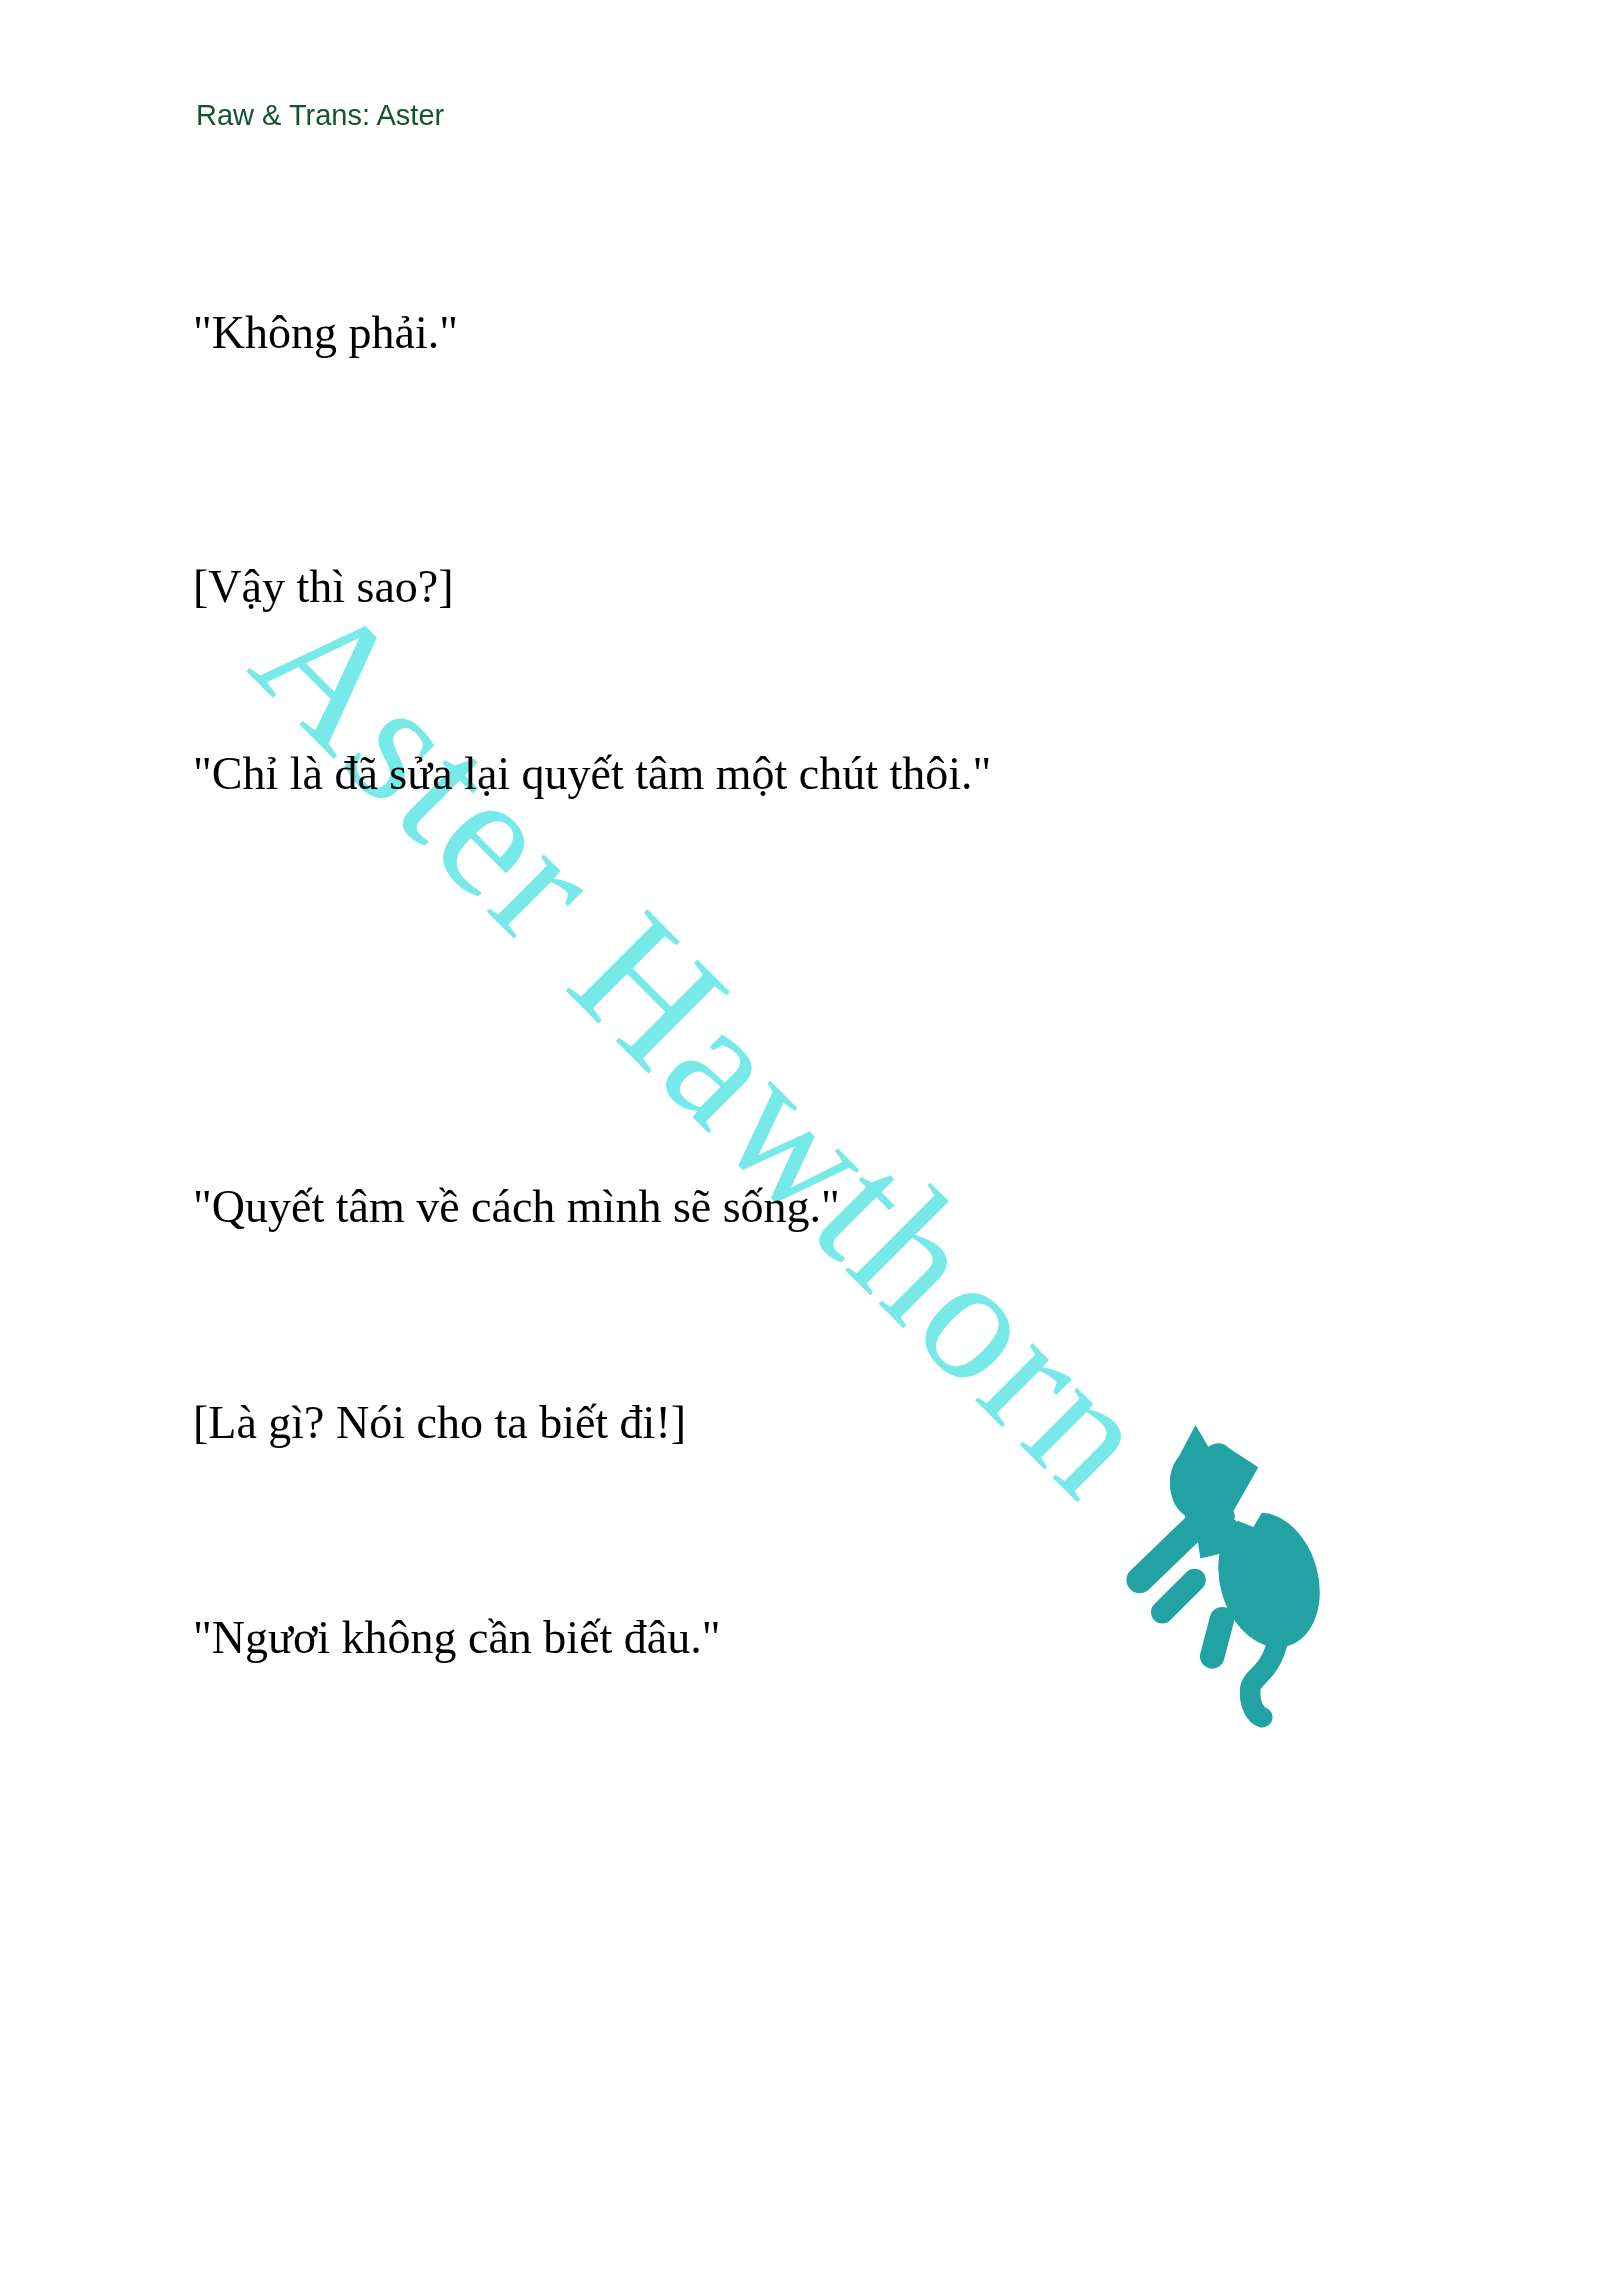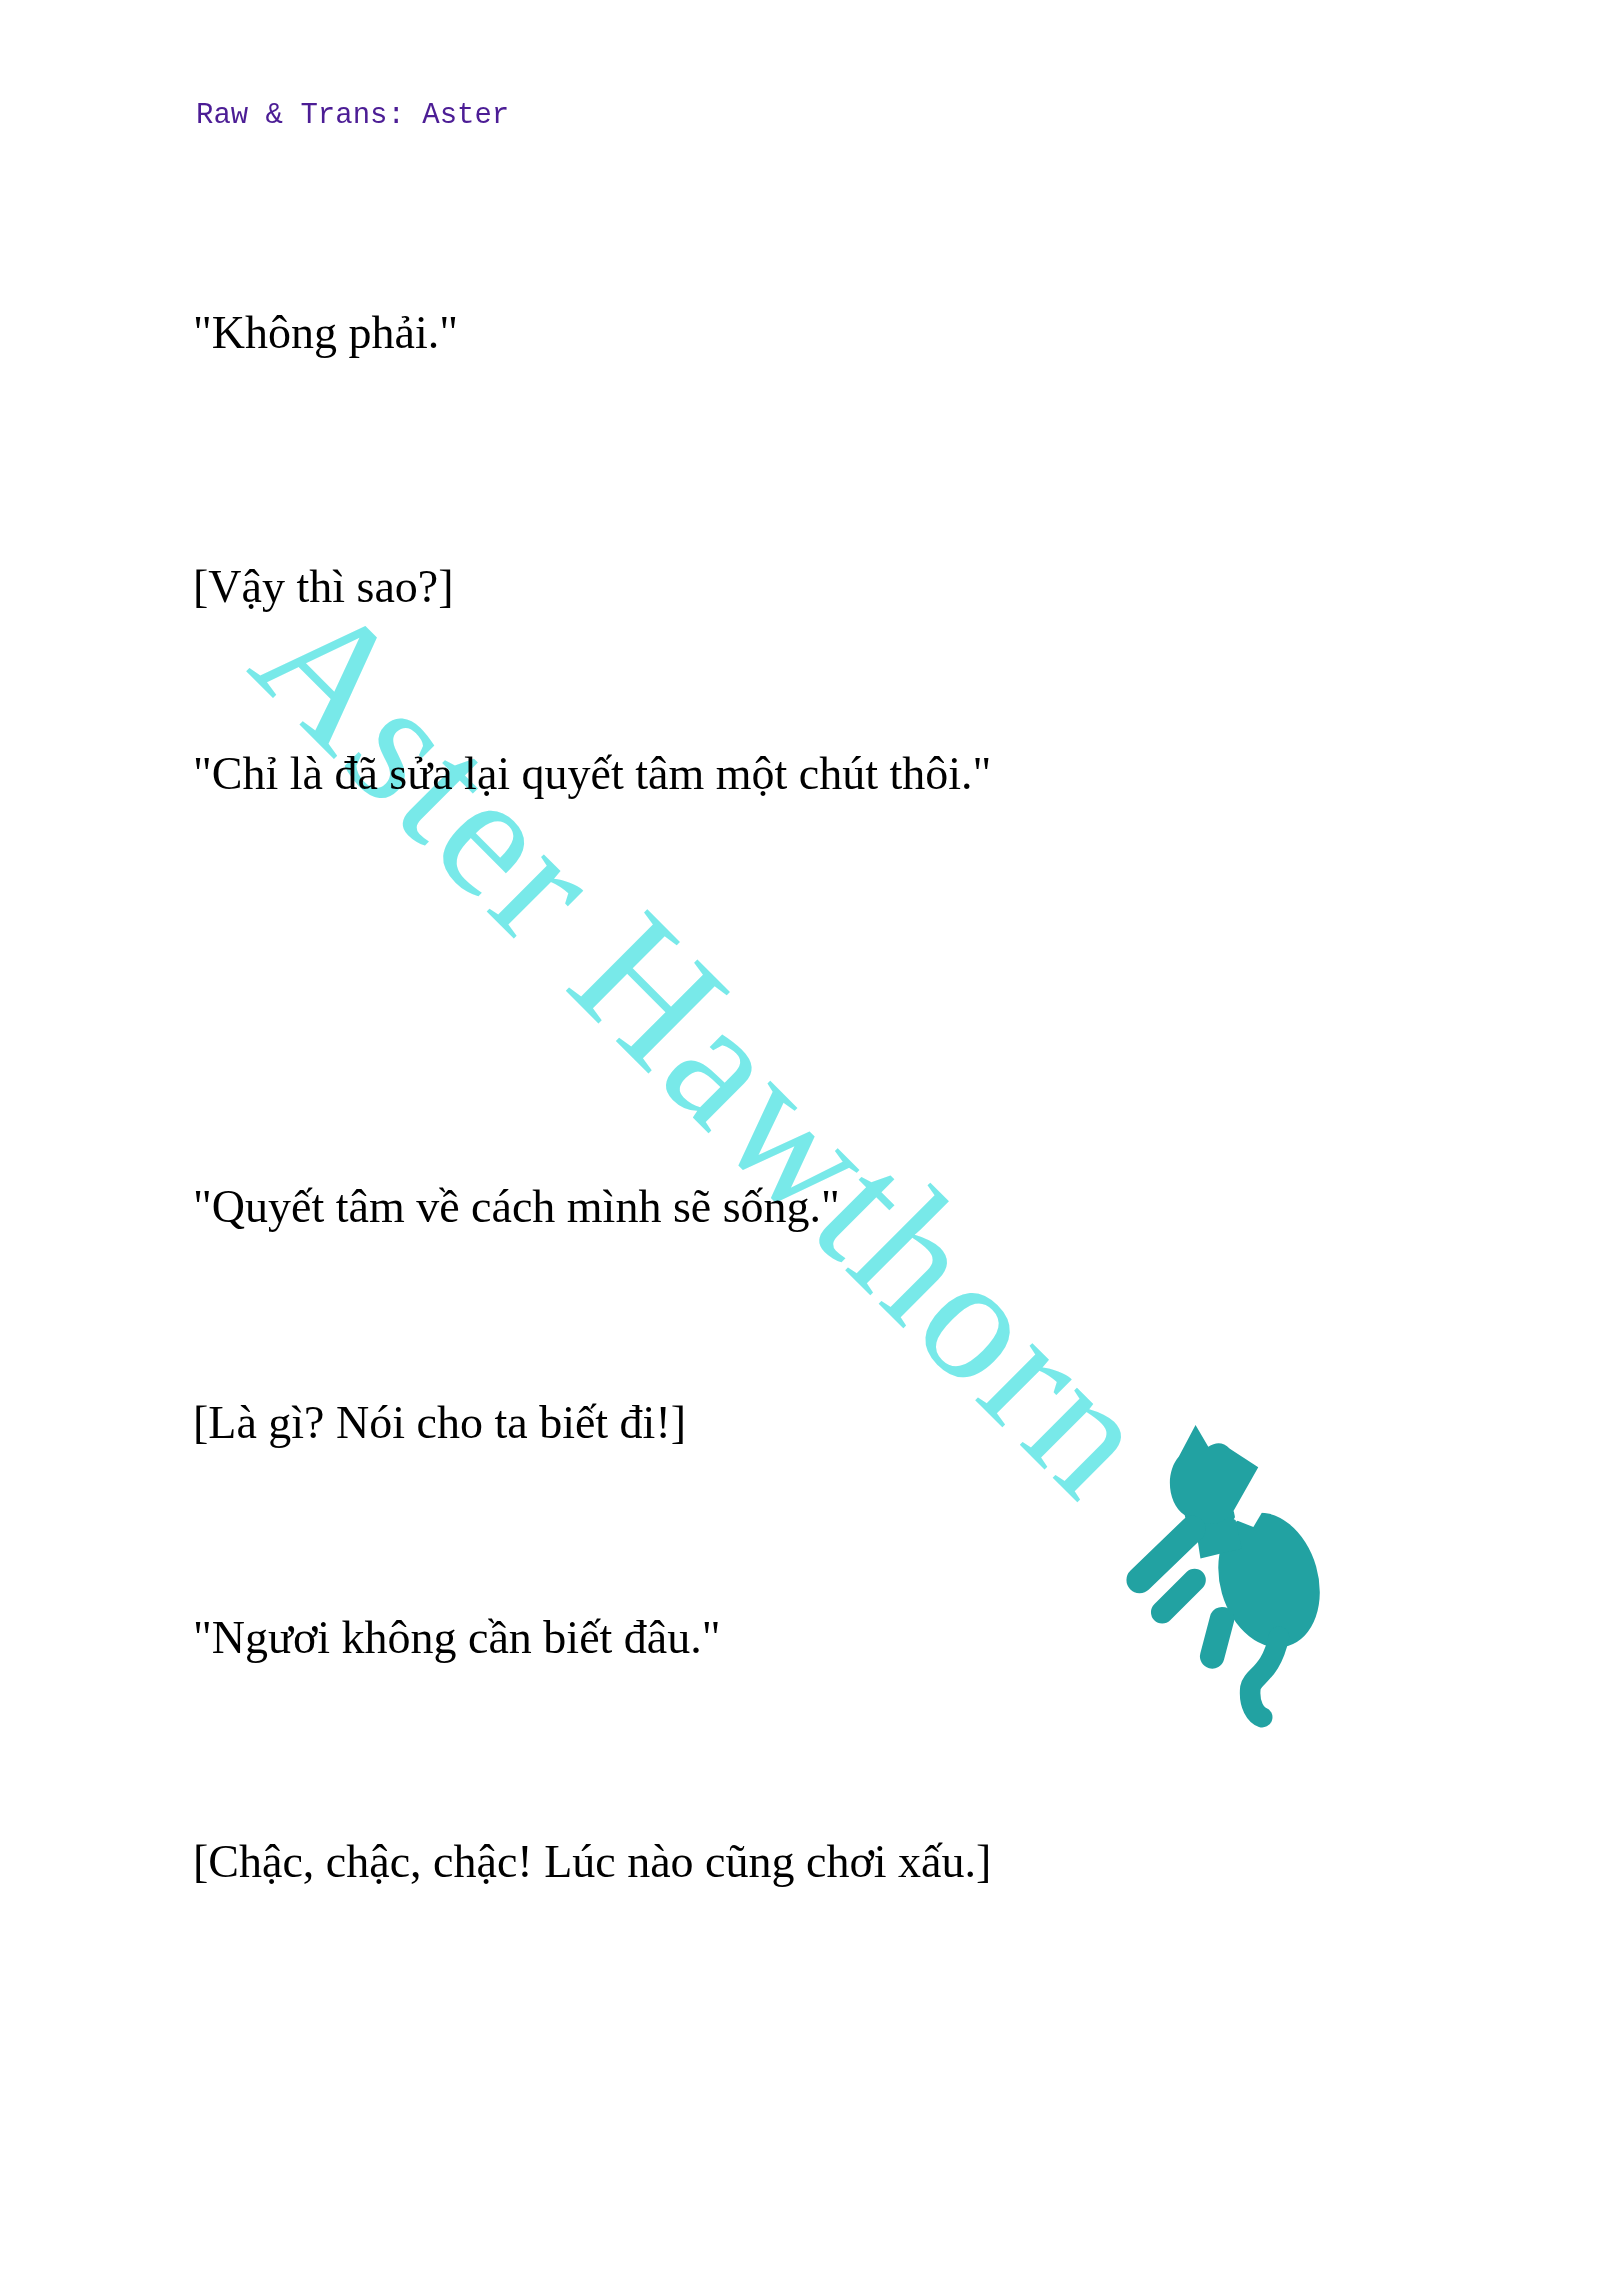--- a/index.html
+++ b/index.html
@@ -12,24 +12,24 @@
     width: 1621px;
     height: 2293px;
     background: #ffffff;
     overflow: hidden;
     font-family: "Liberation Serif", serif;
   }
   .credit {
     position: absolute;
     left: 196px;
     top: 101px;
-    font-family: Liberation Mono, monospace;
+    font-family: Liberation Sans, sans-serif;
     font-size: 29px;
     line-height: 1;
-    color: #4c1d95;
+    color: #14532d;
     z-index: 3;
     white-space: nowrap;
   }
   .watermark {
     position: absolute;
     left: 349px;
     top: 566px;
     font-family: "Liberation Serif", serif;
     font-size: 176px;
     line-height: 1;
@@ -74,21 +74,20 @@
   <div class="credit">Raw &amp; Trans: Aster</div>
 
   <div class="watermark" style="color: rgb(120, 233, 233);">Aster Hawthorn</div>
 
   <div class="line l1">"Không phải."</div>
   <div class="line l2">[Vậy thì sao?]</div>
   <div class="line l3">"Chỉ là đã sửa lại quyết tâm một chút thôi."</div>
   <div class="line l5">"Quyết tâm về cách mình sẽ sống."</div>
   <div class="line l6">[Là gì? Nói cho ta biết đi!]</div>
   <div class="line l7">"Ngươi không cần biết đâu."</div>
-  <div class="line l8">[Chậc, chậc, chậc! Lúc nào cũng chơi xấu.]</div>
 
   <svg class="cat" viewBox="0 0 200 320" aria-hidden="true" style="color: rgb(34, 162, 162);">
 
     <g fill="currentColor" stroke="none">
       <ellipse cx="148" cy="162" rx="50" ry="70" transform="rotate(-16 148 162)"></ellipse>
 
       <path d="M70,88 L112,92 L120,130 L78,140 Z"></path>
 
       <path d="M62,96 C44,84 42,52 56,36 L73,4 L86,26 C94,21 101,21 108,28 L137,47 L111,93 C103,103 92,107 83,104 C71,110 63,104 62,96 Z"></path>
     </g>

